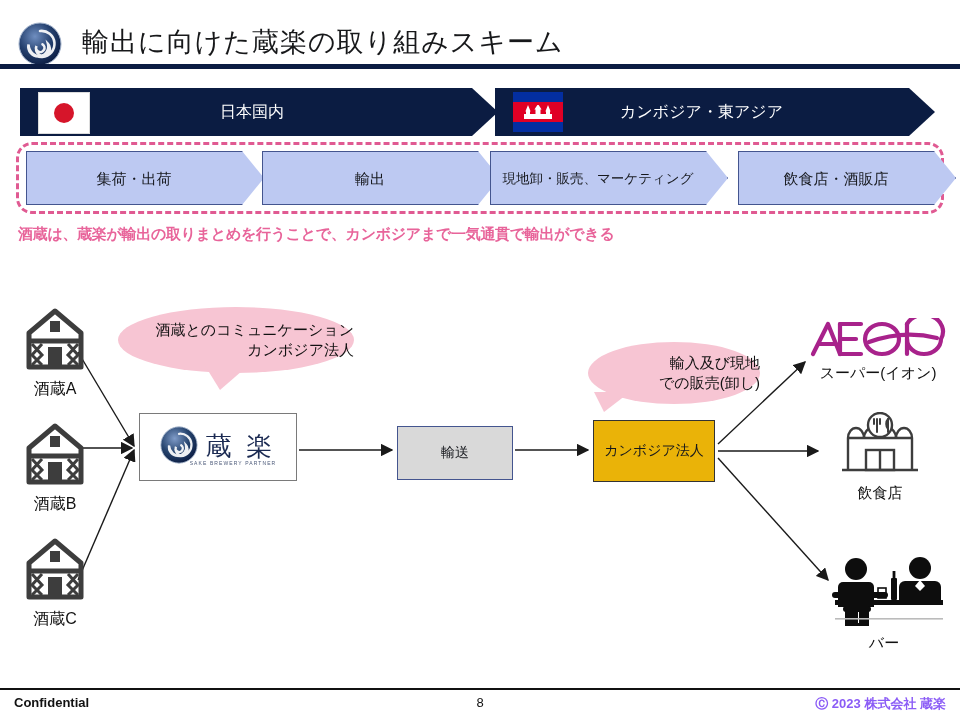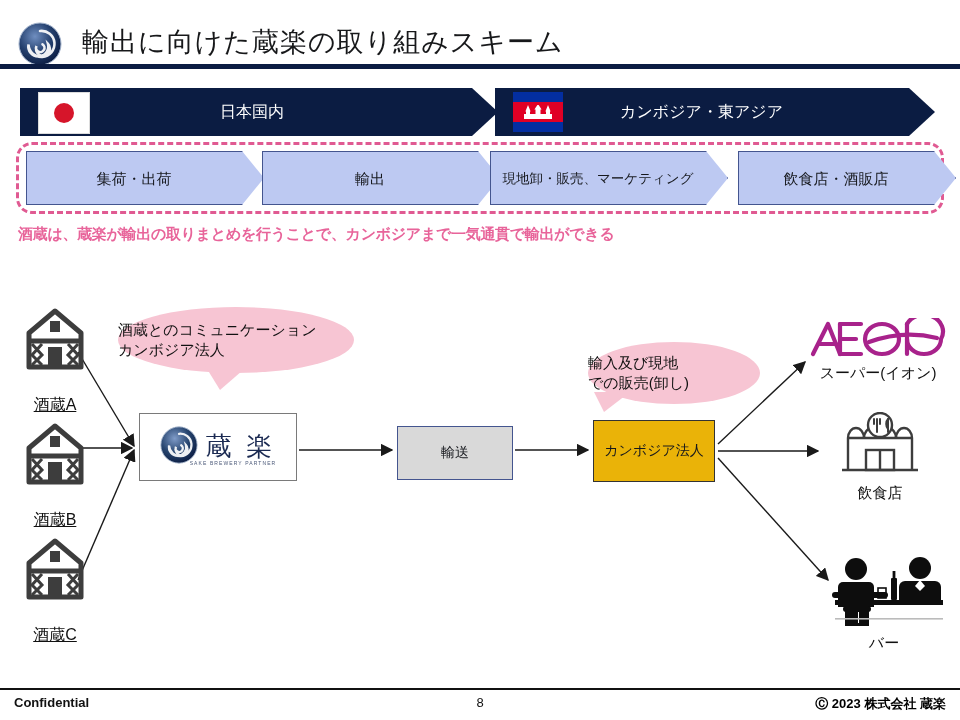--- a/index.html
+++ b/index.html
@@ -77,21 +77,21 @@
     letter-spacing:-0.3px;
     margin-top:6px;
   }
 
   
   .diagram{position:absolute;left:0;top:280px;width:960px;height:400px;}
   .svg-layer{position:absolute;left:0;top:0;width:960px;height:400px;}
 
   
   .brewery{position:absolute;width:74px;text-align:center;}
-  .brewery .cap{margin-top:18px;font-size:16px;color:#111;text-decoration:underline;}
+  .brewery .cap{margin-top:2px;font-size:16px;color:#111;}
 
   
   .company-box{
     position:absolute;left:139px;top:133px;width:158px;height:68px;
     border:1px solid #7a7a7a;background:#ffffff;box-sizing:border-box;
   }
   .company-inner{
     position:absolute;left:0;top:0;width:100%;height:100%;
     display:flex;align-items:center;justify-content:center;
   }
@@ -110,39 +110,39 @@
     position:absolute;border:1px solid #44558f;box-sizing:border-box;
     display:flex;align-items:center;justify-content:center;
     font-size:14px;color:#16181d;
   }
   .box-transport{left:397px;top:146px;width:116px;height:54px;background:#d9d9d9;}
   .box-entity{left:593px;top:140px;width:122px;height:62px;background:#eab308;border-color:#333;}
 
   
   .bubble{
     position:absolute;background:#f7c5d3;border-radius:50%;
-    display:flex;flex-direction:column;align-items:flex-start;justify-content:center;
+    display:flex;flex-direction:column;align-items:flex-end;justify-content:center;
     text-align:center;color:#111;
   }
   .bubble-1{left:118px;top:27px;width:236px;height:66px;font-size:15px;line-height:1.35;}
   .bubble-2{left:588px;top:62px;width:172px;height:62px;font-size:15px;line-height:1.35;}
   .bubble-tail{position:absolute;width:0;height:0;}
   .tail-1{left:204px;top:84px;border-left:16px solid transparent;border-right:30px solid transparent;border-top:26px solid #f7c5d3;}
   .tail-2{left:594px;top:112px;border-left:10px solid transparent;border-right:26px solid transparent;border-top:20px solid #f7c5d3;}
 
   
   .dest{position:absolute;text-align:center;}
   .dest .cap{font-size:15px;color:#111;margin-top:2px;}
 
   
   .footer-rule{position:absolute;left:0;top:688px;width:960px;height:2px;background:#111;}
   .footer{position:absolute;left:0;top:695px;width:960px;height:25px;}
   .foot-left{position:absolute;left:14px;top:0;font-size:13px;font-weight:bold;color:#111;}
   .foot-center{position:absolute;left:0;top:0;width:960px;text-align:center;font-size:13px;color:#111;}
-  .foot-right{position:absolute;right:14px;top:0;font-size:13px;font-weight:bold;color:#000000;white-space:nowrap;}
+  .foot-right{position:absolute;right:14px;top:0;font-size:13px;font-weight:bold;color:#8b5cf6;white-space:nowrap;}
 </style>
 </head>
 <body>
 
 <div class="slide">
 
   <div class="title-row">
     <span class="logo-mark">
       <svg width="44" height="44" viewBox="0 0 44 44">
         <defs>

